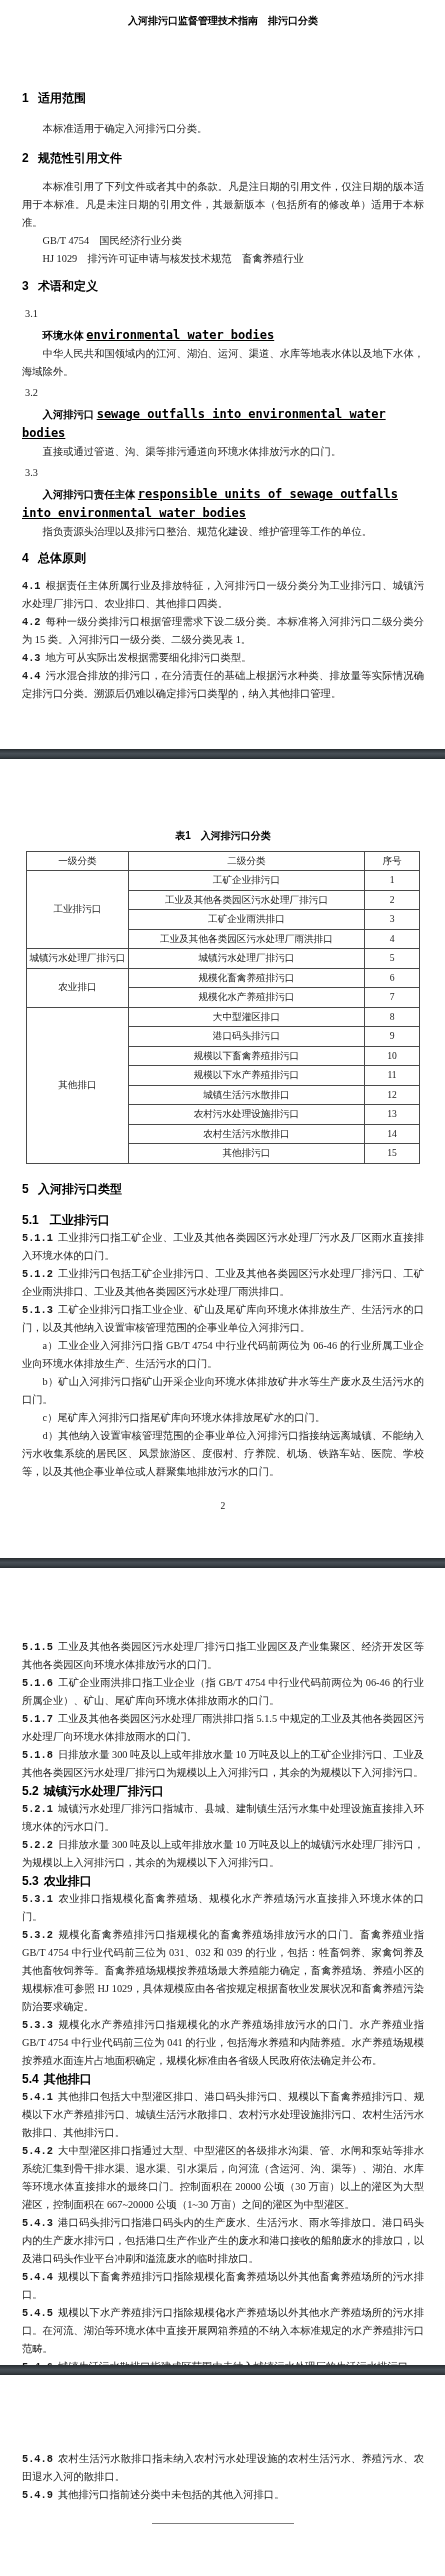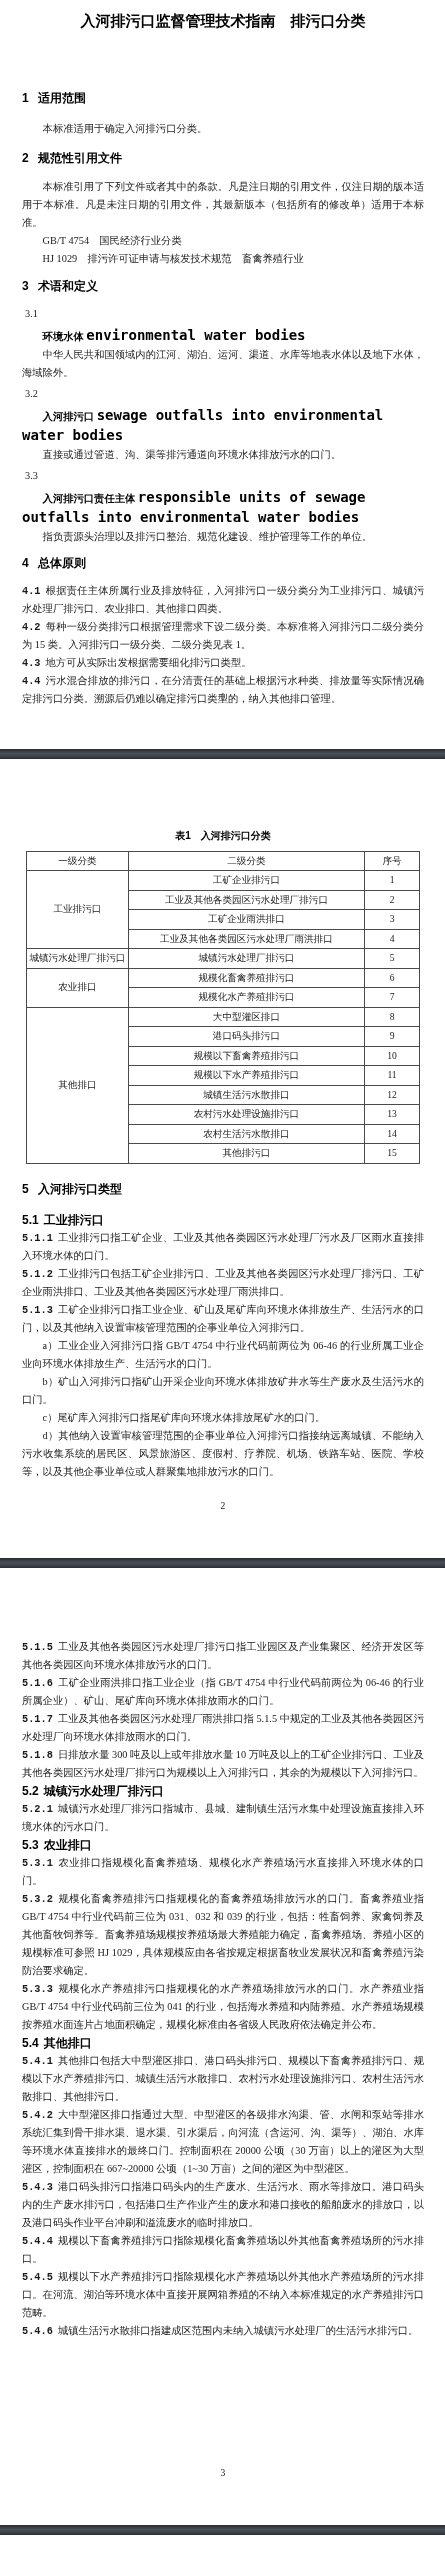--- a/index.html
+++ b/index.html
@@ -15,35 +15,35 @@
     font-size:10.3px;
     line-height:18px;
   }
   .gap{
     height:10px;
     background:linear-gradient(180deg,#272c30 0%,#474e55 45%,#3d444a 72%,#272c30 100%);
   }
   .doc-title{
     margin:11.4px 0 0 0;
     font-family:"Liberation Sans",sans-serif;
-    font-size:15px;line-height:20px;font-weight:bold;
+    font-size:10px;line-height:20px;font-weight:bold;
     text-align:center;color:#000;
   }
   .h2{
     font-family:"Liberation Sans",sans-serif;
     font-weight:bold;color:#000;
     font-size:12px;line-height:18px;margin:0;
   }
   .h2 .num{margin-right:9.2px;}
   .para{margin:0;text-indent:2em;text-align:justify;}
   .ref{margin:0;text-indent:2em;}
   .tno{margin:3px;}
   .term{margin:0;text-indent:2em;font-weight:bold;color:#000;}
   .term-zh{font-family:"Liberation Sans",sans-serif;}
-  .term-en{font-family:"DejaVu Sans Mono",monospace;font-size:14px;}
+  .term-en{font-family:"DejaVu Sans Mono",monospace;font-size:12px;text-decoration:underline;}
   .clause{margin:0;text-align:justify;}
   .cnum{font-family:Liberation Mono, monospace;font-weight:bold;margin-right:5px;white-space:nowrap;}
   .sub{margin:0;text-indent:2em;text-align:justify;}
   .pageno{position:absolute;left:0;right:0;bottom:43px;text-align:center;font-size:9.6px;color:#1b1b1b;}
   .tbl-caption{
     margin:68px 0 0 0;text-align:center;font-weight:bold;color:#000;
     font-family:"Liberation Sans",sans-serif;font-size:10px;line-height:18px;
   }
   table.cls{
     border-collapse:collapse;margin:5.7px auto 0 auto;width:394px;
@@ -190,48 +190,49 @@
           <td>其他排污口</td>
           <td>15</td>
         </tr>
       </tbody>
     </table>
 
     <h2 class="h2" style="margin-top:16px">
       <span class="num">5</span><span>入河排污口类型</span>
     </h2>
     <h2 class="h2" style="margin-top:13.5px">
-      <span class="num" style="margin-right:5px">5.1</span><span>工业排污口</span>
+      <span class="num" style="margin-right:11px">5.1</span><span>工业排污口</span>
     </h2>
 
     <p class="clause"><b class="cnum">5.1.1</b><span>工业排污口指工矿企业、工业及其他各类园区污水处理厂污水及厂区雨水直接排入环境水体的口门。</span></p>
     <p class="clause"><b class="cnum">5.1.2</b><span>工业排污口包括工矿企业排污口、工业及其他各类园区污水处理厂排污口、工矿企业雨洪排口、工业及其他各类园区污水处理厂雨洪排口。</span></p>
     <p class="clause"><b class="cnum">5.1.3</b><span>工矿企业排污口指工业企业、矿山及尾矿库向环境水体排放生产、生活污水的口门，以及其他纳入设置审核管理范围的企事业单位入河排污口。</span></p>
 
     <p class="sub">a）工业企业入河排污口指 GB/T 4754 中行业代码前两位为 06-46 的行业所属工业企业向环境水体排放生产、生活污水的口门。</p>
     <p class="sub">b）矿山入河排污口指矿山开采企业向环境水体排放矿井水等生产废水及生活污水的口门。</p>
     <p class="sub">c）尾矿库入河排污口指尾矿库向环境水体排放尾矿水的口门。</p>
     <p class="sub">d）其他纳入设置审核管理范围的企事业单位入河排污口指接纳远离城镇、不能纳入污水收集系统的居民区、风景旅游区、度假村、疗养院、机场、铁路车站、医院、学校等，以及其他企事业单位或人群聚集地排放污水的口门。</p>
 
     <div class="pageno">2</div>
   </div>
 
   <div class="gap"></div>
 
-  <div class="page" style="height:957px">
+  <div class="page" style="height:797px">
     <div style="margin-top:70px">
       <p class="clause"><b class="cnum">5.1.5</b><span>工业及其他各类园区污水处理厂排污口指工业园区及产业集聚区、经济开发区等其他各类园区向环境水体排放污水的口门。</span></p>
       <p class="clause"><b class="cnum">5.1.6</b><span>工矿企业雨洪排口指工业企业（指 GB/T 4754 中行业代码前两位为 06-46 的行业所属企业）、矿山、尾矿库向环境水体排放雨水的口门。</span></p>
       <p class="clause"><b class="cnum">5.1.7</b><span>工业及其他各类园区污水处理厂雨洪排口指 5.1.5 中规定的工业及其他各类园区污水处理厂向环境水体排放雨水的口门。</span></p>
       <p class="clause"><b class="cnum">5.1.8</b><span>日排放水量 300 吨及以上或年排放水量 10 万吨及以上的工矿企业排污口、工业及其他各类园区污水处理厂排污口为规模以上入河排污口，其余的为规模以下入河排污口。</span></p>
 
       <h2 class="h2">
         <span class="num" style="margin-right:5px">5.2</span><span>城镇污水处理厂排污口</span>
       </h2>
       <p class="clause"><b class="cnum">5.2.1</b><span>城镇污水处理厂排污口指城市、县城、建制镇生活污水集中处理设施直接排入环境水体的污水口门。</span></p>
+      <p class="clause"><b class="cnum">5.2.2</b><span>日排放水量 300 吨及以上或年排放水量 10 万吨及以上的城镇污水处理厂排污口，为规模以上入河排污口，其余的为规模以下入河排污口。</span></p>
 
       <h2 class="h2">
         <span class="num" style="margin-right:5px">5.3</span><span>农业排口</span>
       </h2>
       <p class="clause"><b class="cnum">5.3.1</b><span>农业排口指规模化畜禽养殖场、规模化水产养殖场污水直接排入环境水体的口门。</span></p>
       <p class="clause"><b class="cnum">5.3.2</b><span>规模化畜禽养殖排污口指规模化的畜禽养殖场排放污水的口门。畜禽养殖业指 GB/T 4754 中行业代码前三位为 031、032 和 039 的行业，包括：牲畜饲养、家禽饲养及其他畜牧饲养等。畜禽养殖场规模按养殖场最大养殖能力确定，畜禽养殖场、养殖小区的规模标准可参照 HJ 1029，具体规模应由各省按规定根据畜牧业发展状况和畜禽养殖污染防治要求确定。</span></p>
       <p class="clause"><b class="cnum">5.3.3</b><span>规模化水产养殖排污口指规模化的水产养殖场排放污水的口门。水产养殖业指 GB/T 4754 中行业代码前三位为 041 的行业，包括海水养殖和内陆养殖。水产养殖场规模按养殖水面连片占地面积确定，规模化标准由各省级人民政府依法确定并公布。</span></p>
 
       <h2 class="h2">
         <span class="num" style="margin-right:5px">5.4</span><span>其他排口</span>
@@ -245,21 +246,20 @@
 
     </div>
 
     <div class="pageno">3</div>
   </div>
 
   <div class="gap"></div>
 
   <div class="page" style="height:201px">
     <div style="margin-top:75px">
-      <p class="clause">排口。</p>
       <p class="clause"><b class="cnum">5.4.8</b><span>农村生活污水散排口指未纳入农村污水处理设施的农村生活污水、养殖污水、农田退水入河的散排口。</span></p>
       <p class="clause"><b class="cnum">5.4.9</b><span>其他排污口指前述分类中未包括的其他入河排口。</span></p>
     </div>
     <div class="divider"></div>
   </div>
 
 </div>
 
 
 </body></html>

